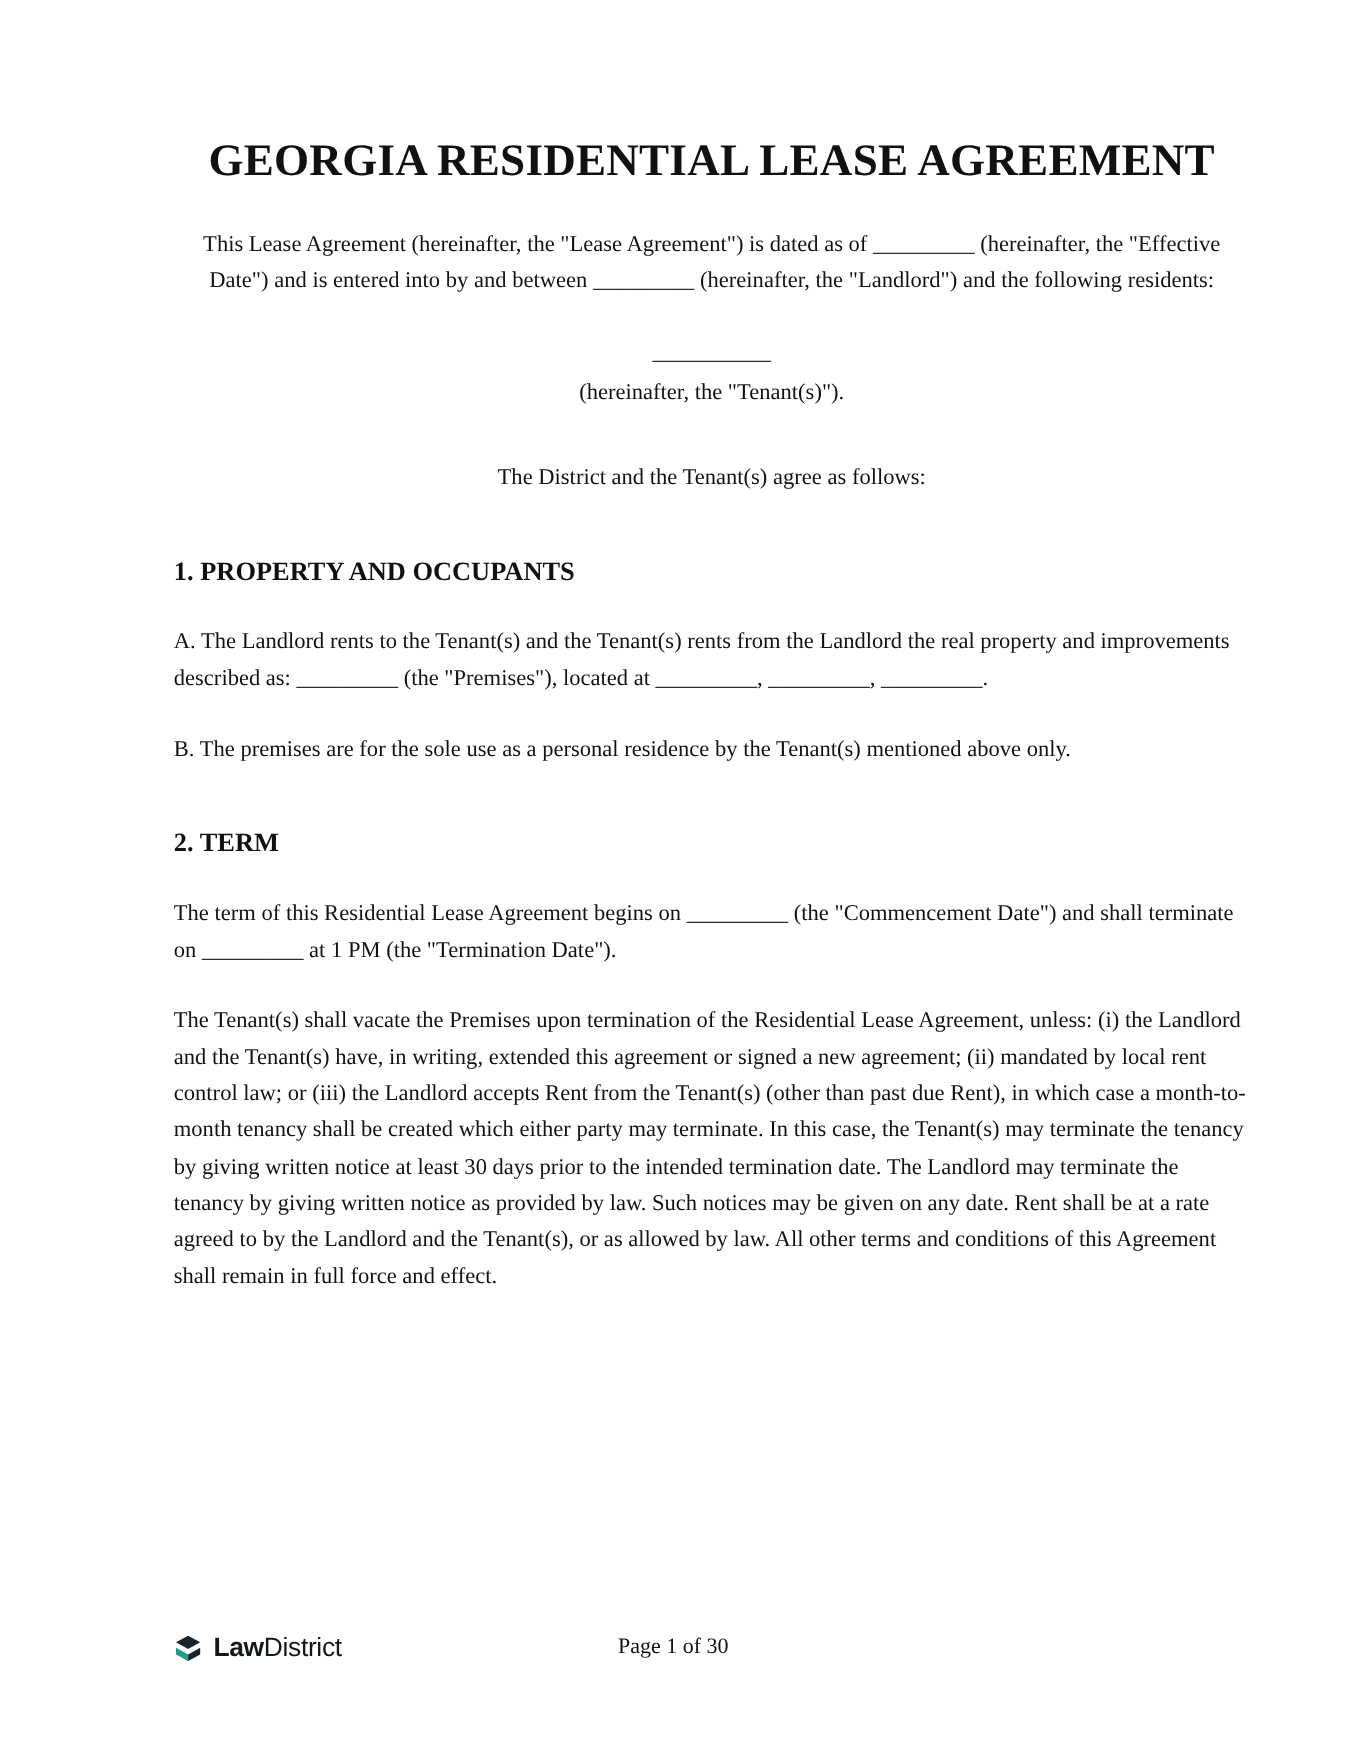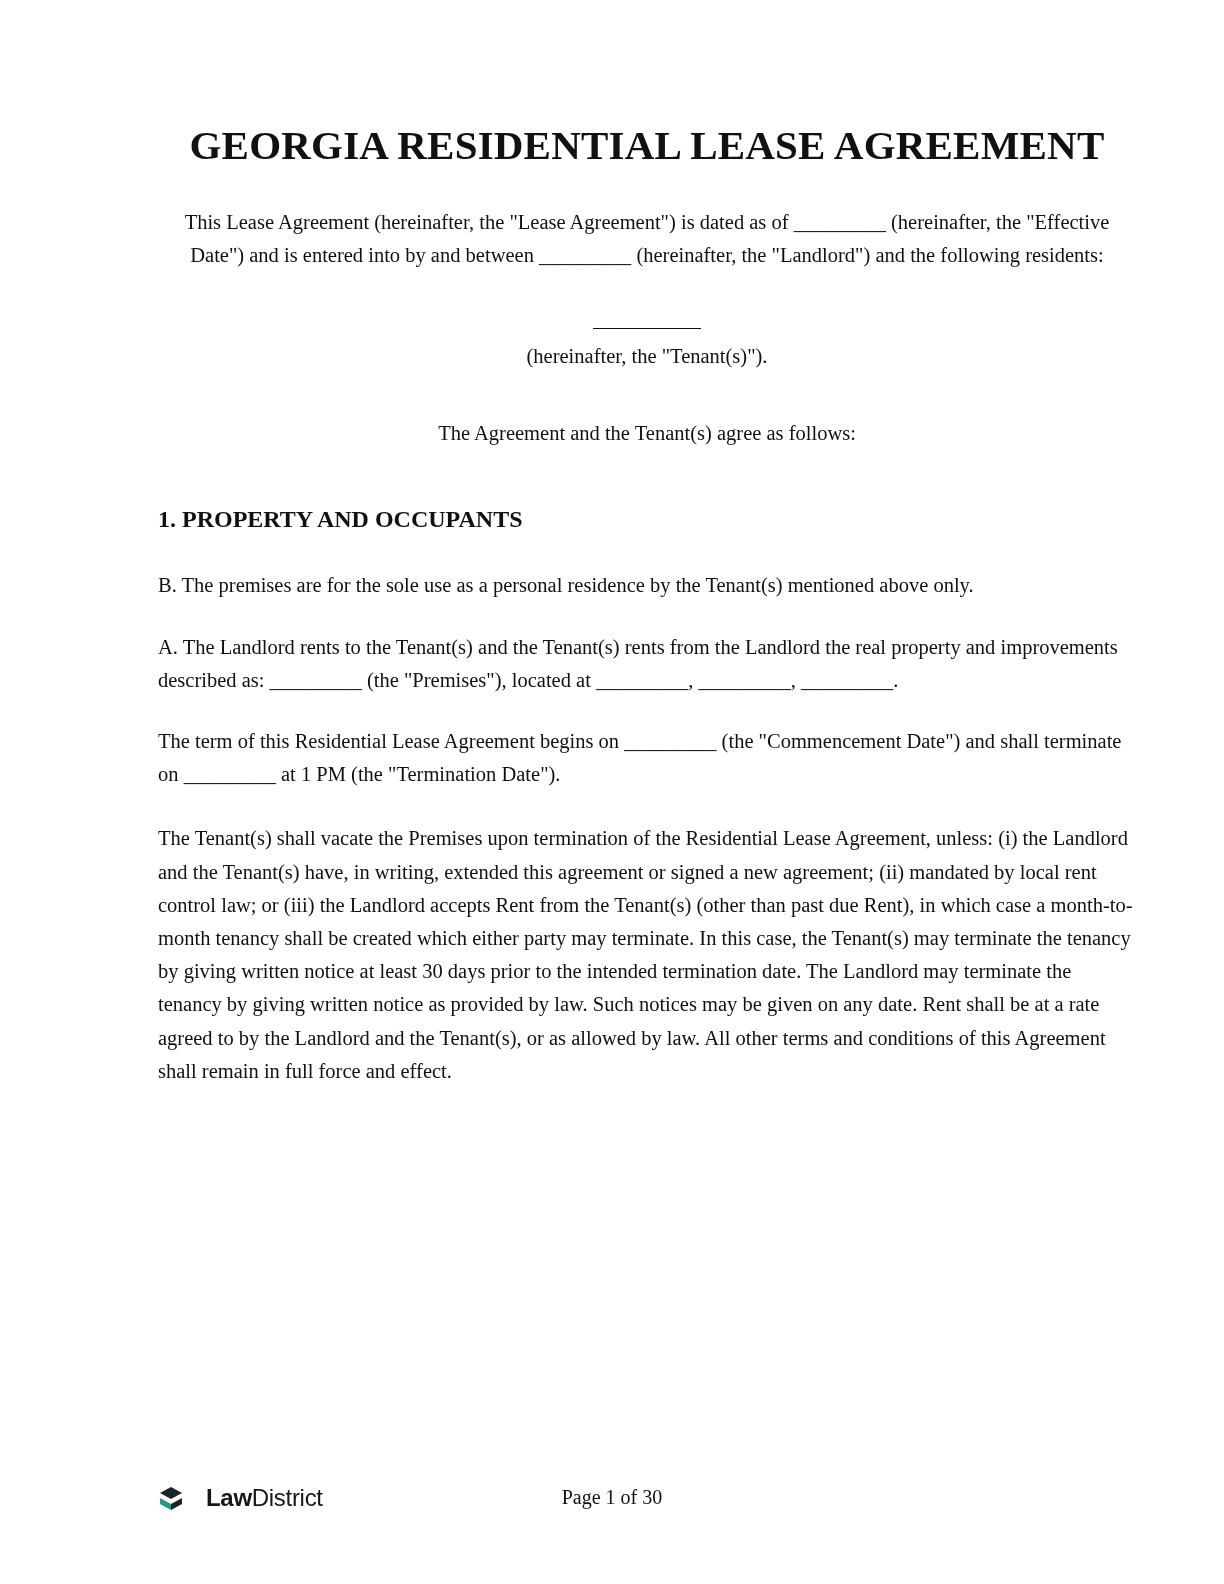--- a/index.html
+++ b/index.html
@@ -76,21 +76,21 @@
     right: 158px;
     bottom: 72px;
     height: 40px;
   }
   .brand {
     position: absolute;
     left: 0;
     bottom: 0;
     display: flex;
     align-items: center;
-    gap: 21px;
+    gap: 9px;
   }
   .brand-mark {
     width: 27px;
     height: 27px;
     position: relative;
     display: block;
   }
   .brand-text {
     font-family: "Liberation Sans", sans-serif;
     font-size: 24px;
@@ -117,26 +117,27 @@
 
   <h1 class="doc-title">GEORGIA RESIDENTIAL LEASE AGREEMENT</h1>
 
   <p class="intro">This Lease Agreement (hereinafter, the "Lease Agreement") is dated as of _________ (hereinafter, the "Effective Date") and is entered into by and between _________ (hereinafter, the "Landlord") and the following residents:</p>
 
   <div class="tenant-blank-wrap">
     <span class="tenant-blank"></span>
   </div>
   <p class="tenant-sub">(hereinafter, the "Tenant(s)").</p>
 
-  <p class="agree-line">The Agreement and the Tenant(s) agree as follows:</p>
+  <p class="agree-line">The District and the Tenant(s) agree as follows:</p>
 
   <h2 class="section-heading">1. PROPERTY AND OCCUPANTS</h2>
+  <p class="body-para">A. The Landlord rents to the Tenant(s) and the Tenant(s) rents from the Landlord the real property and improvements described as: _________ (the "Premises"), located at _________, _________, _________.</p>
   <p class="body-para para-gap">B. The premises are for the sole use as a personal residence by the Tenant(s) mentioned above only.</p>
-  <p class="body-para">A. The Landlord rents to the Tenant(s) and the Tenant(s) rents from the Landlord the real property and improvements described as: _________ (the "Premises"), located at _________, _________, _________.</p>
 
+  <h2 class="section-heading">2. TERM</h2>
   <p class="body-para">The term of this Residential Lease Agreement begins on _________ (the "Commencement Date") and shall terminate on _________ at 1 PM (the "Termination Date").</p>
   <p class="body-para para-gap">The Tenant(s) shall vacate the Premises upon termination of the Residential Lease Agreement, unless: (i) the Landlord and the Tenant(s) have, in writing, extended this agreement or signed a new agreement; (ii) mandated by local rent control law; or (iii) the Landlord accepts Rent from the Tenant(s) (other than past due Rent), in which case a month-to-month tenancy shall be created which either party may terminate. In this case, the Tenant(s) may terminate the tenancy by giving written notice at least 30 days prior to the intended termination date. The Landlord may terminate the tenancy by giving written notice as provided by law. Such notices may be given on any date. Rent shall be at a rate agreed to by the Landlord and the Tenant(s), or as allowed by law. All other terms and conditions of this Agreement shall remain in full force and effect.</p>
 
   <div class="footer">
     <div class="brand">
       <span class="brand-mark">
         <svg width="27" height="27" viewBox="0 0 27 27" xmlns="http://www.w3.org/2000/svg">
           <polygon points="2,8 13,2 24,8 13,14" fill="#19242b"></polygon>
           <polygon points="2,13 13,19 13,25 2,19" fill="#1f9e8c"></polygon>
           <polygon points="24,13 13,19 13,25 24,19" fill="#19242b"></polygon>

